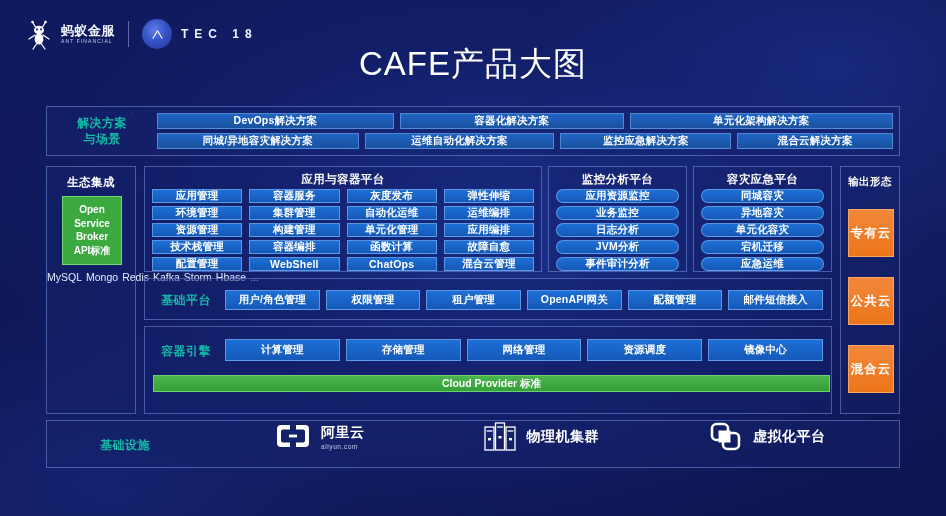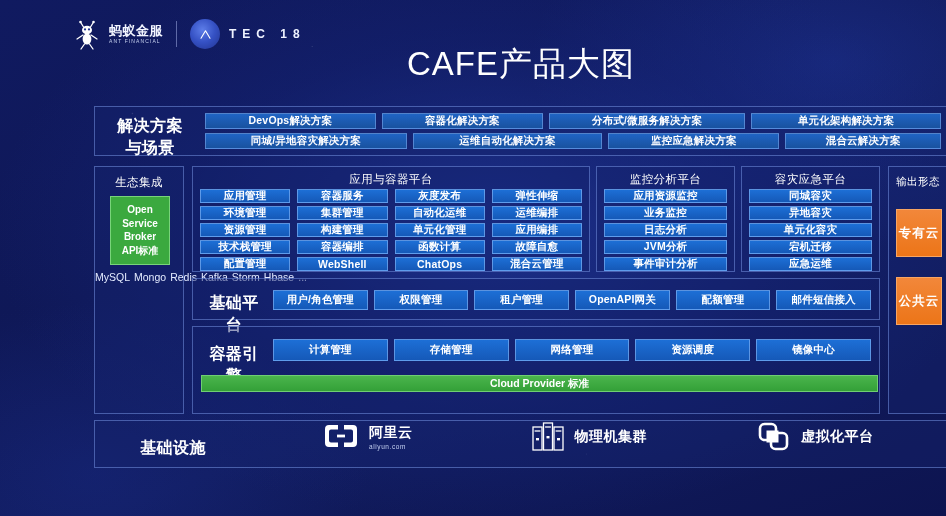--- a/index.html
+++ b/index.html
@@ -34,21 +34,21 @@
     inset: 0;
     background:
       radial-gradient(circle 2px at 14% 22%, rgba(255,255,255,0.22), transparent 60%),
       radial-gradient(circle 1.5px at 33% 9%, rgba(255,255,255,0.16), transparent 60%),
       radial-gradient(circle 2px at 78% 28%, rgba(255,255,255,0.15), transparent 60%),
       radial-gradient(circle 1.5px at 62% 88%, rgba(255,255,255,0.13), transparent 60%),
       radial-gradient(circle 2px at 90% 74%, rgba(255,255,255,0.12), transparent 60%),
       radial-gradient(circle 1.5px at 24% 69%, rgba(255,255,255,0.10), transparent 60%);
   }
 
-  #root { position: relative; z-index: 1; width: 837px; height: 516px; margin-left: 48px; }
+  #root { position: relative; z-index: 1; width: 837px; height: 516px; }
 
   
   #header { position: absolute; left: 24px; top: 18px; display: flex; align-items: center; gap: 13px; }
   .ant-logo { display: flex; align-items: center; gap: 7px; }
   .ant-mark { width: 30px; height: 32px; }
   .ant-text { display: flex; flex-direction: column; line-height: 1.05; }
   .ant-cn { font-size: 13px; font-weight: bold; letter-spacing: 0.5px; color: #f2f5ff; }
   .ant-en { font-size: 5px; letter-spacing: 1.1px; color: #c8d2f0; margin-top: 2px; }
   .divider-v { width: 1px; height: 26px; background: rgba(190,205,255,0.45); }
   .atec { display: flex; align-items: center; gap: 9px; }
@@ -65,24 +65,24 @@
     font-size: 33px; font-weight: 400; letter-spacing: 1px; color: #ffffff;
   }
 
   
   .panel {
     position: absolute;
     border: 1px solid rgba(130,160,240,0.48);
     background: rgba(21,35,110,0.42);
   }
   .panel-title {
-    text-align: center; font-size: 11.5px; font-weight: normal; color: #ffffff; letter-spacing: 0.4px;
+    text-align: center; font-size: 11.5px; font-weight: bold; color: #ffffff; letter-spacing: 0.4px;
   }
   .side-label {
-    font-size: 16px; font-weight: bold; color: #ffffff; text-align: center; line-height: 1.35; letter-spacing: 0.4px;
+    font-size: 12px; font-weight: bold; color: #14b8a6; text-align: center; line-height: 1.35; letter-spacing: 0.4px;
   }
 
   
   .chip {
     background: linear-gradient(180deg, #1d6fd6 0%, #1559b8 100%);
     border: 1px solid rgba(150,195,255,0.55);
     color: #ffffff;
     font-size: 10.5px;
     font-weight: bold;
     display: flex; align-items: center; justify-content: center;
@@ -125,21 +125,21 @@
   #dr-panel { width: 139px; }
   .sub-panel .panel-title { position: absolute; top: 5px; left: 0; width: 100%; }
 
   #app-grid {
     position: absolute; left: 7px; top: 22px; right: 7px;
     display: grid; grid-template-columns: repeat(4, 1fr); gap: 3px 7px;
   }
   #app-grid .chip { height: 14px; }
 
   .col-list { position: absolute; left: 7px; right: 7px; top: 22px; display: flex; flex-direction: column; gap: 3px; }
-  .col-list .chip { height: 14px; }
+  .col-list .chip { height: 14px; border-radius: 7px; }
 
   
   #base { position: absolute; left: 0; top: 112px; width: 688px; height: 42px; }
   #base-label { position: absolute; left: 10px; top: 13px; width: 62px; }
   #base-row { position: absolute; left: 80px; top: 11px; right: 8px; display: flex; gap: 6px; }
   #base-row .chip { height: 20px; flex: 1; }
 
   
   #engine { position: absolute; left: 0; top: 160px; width: 688px; height: 88px; }
   #engine-label { position: absolute; left: 10px; top: 16px; width: 62px; }
@@ -223,21 +223,20 @@
 
   <div id="solutions" class="panel">
     <div id="sol-label" class="side-label">
       <div>解决方案</div>
       <div>与场景</div>
     </div>
     <div id="sol-grid">
       <div class="sol-row">
         <div class="chip sol" style="flex:1.06">DevOps解决方案</div>
         <div class="chip sol" style="flex:1.00">容器化解决方案</div>
-        <div class="chip sol" style="flex:1.22">分布式/微服务解决方案</div>
         <div class="chip sol" style="flex:1.18">单元化架构解决方案</div>
       </div>
       <div class="sol-row">
         <div class="chip sol" style="flex:1.30">同城/异地容灾解决方案</div>
         <div class="chip sol" style="flex:1.22">运维自动化解决方案</div>
         <div class="chip sol" style="flex:1.10">监控应急解决方案</div>
         <div class="chip sol" style="flex:1.00">混合云解决方案</div>
       </div>
     </div>
   </div>
@@ -338,20 +337,21 @@
       </div>
       <div id="cloud-provider">Cloud Provider 标准</div>
     </div>
 
   </div>
 
   <div id="output" class="panel">
     <div id="out-title" class="panel-title">输出形态</div>
     <div id="out-0" class="out-box">专有云</div>
     <div id="out-1" class="out-box">公共云</div>
+    <div id="out-2" class="out-box">混合云</div>
   </div>
 
   <div id="infra" class="panel">
     <div id="infra-label" class="side-label">基础设施</div>
     <div id="infra-items">
 
       <div class="infra-item" id="infra-item-0">
         <svg width="36" height="30" viewBox="0 0 36 30">
           <path d="M15 4 H6 A4 4 0 0 0 2 8 V22 A4 4 0 0 0 6 26 H15 V21.5 H8 A2 2 0 0 1 6 19.5 V10.5 A2 2 0 0 1 8 8.5 H15 Z" fill="#ffffff"></path>
           <path d="M21 4 H30 A4 4 0 0 1 34 8 V22 A4 4 0 0 1 30 26 H21 V21.5 H28 A2 2 0 0 0 30 19.5 V10.5 A2 2 0 0 0 28 8.5 H21 Z" fill="#ffffff"></path>

